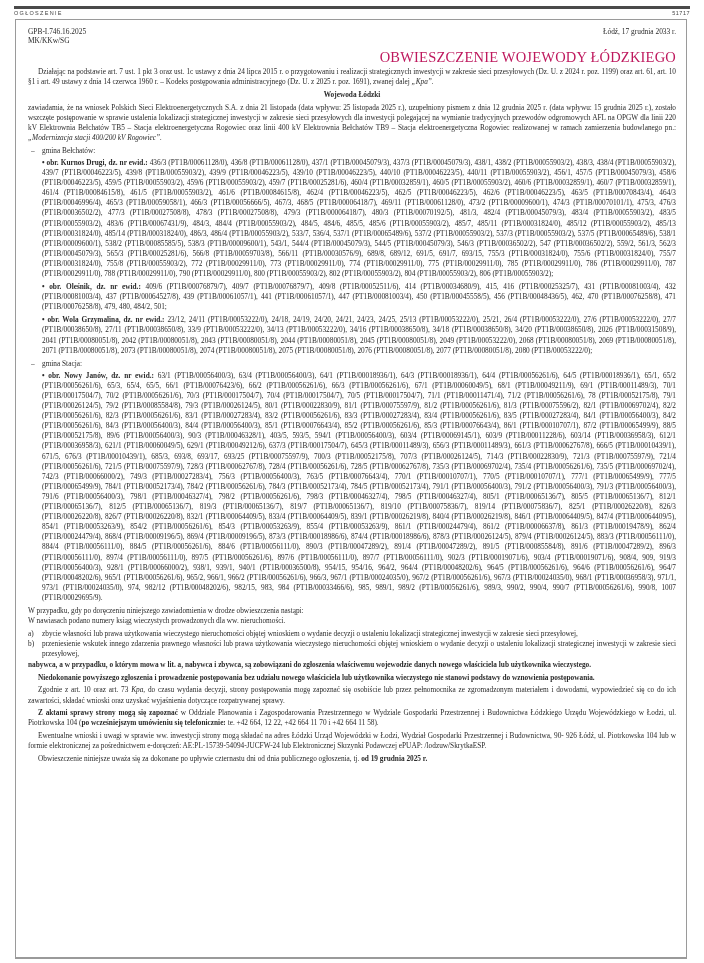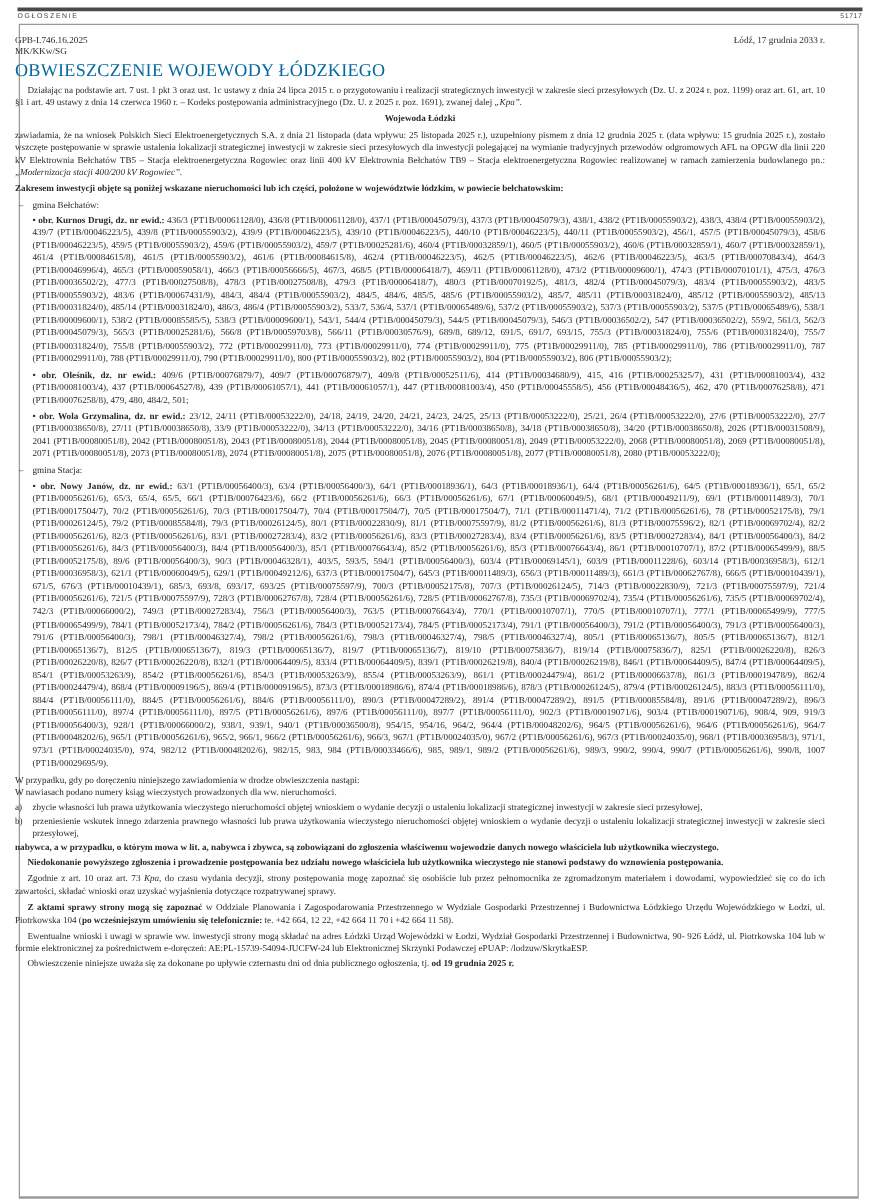--- a/index.html
+++ b/index.html
@@ -2,25 +2,25 @@
 <html><head>
 <meta charset="utf-8">
 <style>
   html, body { margin:0; padding:0; background:#ffffff; }
   body { width:704px; height:963px; position:relative; overflow:hidden; font-family:"Liberation Serif","DejaVu Serif",serif; color:#2a2a2a; }
   .topbar { position:absolute; left:14px; right:14px; top:6px; height:3px; background:#4a4a4a; }
   .runhead { position:absolute; left:14px; right:14px; top:10px; height:10px; font-family:"Liberation Sans",sans-serif; font-size:5.5px; letter-spacing:1.3px; color:#444; }
   .runhead .l { position:absolute; left:0; top:0; }
   .runhead .r { position:absolute; right:0; top:0; letter-spacing:0.5px; }
   .frame { position:absolute; left:15px; top:19px; width:672px; height:940px; border:1.5px solid #9a9a9a; border-bottom:2px solid #9a9a9a; box-sizing:border-box; }
-  .content { position:absolute; left:12px; top:27px; width:648px; font-size:7.3px; line-height:10.1px; text-align:justify; }
+  .content { position:absolute; left:28px; top:27px; width:648px; font-size:7.3px; line-height:10.1px; text-align:justify; }
   .hdr { position:relative; height:20px; font-size:7.4px; line-height:9px; }
   .hdr .ref { position:absolute; left:0; top:0; }
   .hdr .date { position:absolute; right:0; top:0; }
-  h1 { margin:2px 0 2px 0; text-align:left; font-weight:normal; font-size:14.5px; line-height:16px; letter-spacing:0.2px; color:#0369a1; }
+  h1 { margin:2px 0 2px 0; text-align:right; font-weight:normal; font-size:14.5px; line-height:16px; letter-spacing:0.2px; color:#be185d; }
   p { margin:0 0 2.6px 0; }
   .ind { text-indent:10px; }
   .center-b { text-align:center; font-weight:bold; margin:1px 0 3px 0; }
   b { font-weight:bold; }
   i { font-style:italic; }
   .gmina { position:relative; padding-left:14px; margin:2px 0 2px 0; font-weight:bold; }
   .gmina .dash { position:absolute; left:3px; top:0; font-weight:normal; }
   .obr { padding-left:14px; margin:0 0 3px 0; }
   .plot-b { font-weight:bold; }
   .alpha { position:relative; padding-left:14px; margin:0; }
@@ -47,21 +47,20 @@
   </div>
 
   <h1>OBWIESZCZENIE WOJEWODY ŁÓDZKIEGO</h1>
 
   <p class="ind"><span>Działając na podstawie art. 7 ust. 1 pkt 3 oraz ust. 1c ustawy z dnia 24 lipca 2015 r. o przygotowaniu i realizacji strategicznych inwestycji w zakresie sieci przesyłowych (Dz. U. z 2024 r. poz. 1199) oraz art. 61, art. 10 §1 i art. 49 ustawy z dnia 14 czerwca 1960 r. – Kodeks postępowania administracyjnego (Dz. U. z 2025 r. poz. 1691), zwanej dalej </span><span style="font-style:italic">„Kpa”.</span></p>
 
   <p class="center-b">Wojewoda Łódzki</p>
 
   <p><span>zawiadamia, że na wniosek Polskich Sieci Elektroenergetycznych S.A. z dnia 21 listopada (data wpływu: 25 listopada 2025 r.), uzupełniony pismem z dnia 12 grudnia 2025 r. (data wpływu: 15 grudnia 2025 r.), zostało wszczęte postępowanie w sprawie ustalenia lokalizacji strategicznej inwestycji w zakresie sieci przesyłowych dla inwestycji polegającej na wymianie tradycyjnych przewodów odgromowych AFL na OPGW dla linii 220 kV Elektrownia Bełchatów TB5 – Stacja elektroenergetyczna Rogowiec oraz linii 400 kV Elektrownia Bełchatów TB9 – Stacja elektroenergetyczna Rogowiec realizowanej w ramach zamierzenia budowlanego pn.: </span><i>„Modernizacja stacji 400/200 kV Rogowiec”.</i></p>
 
-  <p><b>Zakresem inwestycji objęte są poniżej wskazane nieruchomości lub ich części, położone w województwie łódzkim, w powiecie bełchatowskim:</b></p>
 
   <div class="gmina"><span class="dash">–</span><span style="font-weight:normal">gmina Bełchatów:</span></div>
 
   <p class="obr"><b>• obr. Kurnos Drugi, dz. nr ewid.:</b> <span class="plot-b" style="font-weight:normal">436/3 (PT1B/00061128/0), 436/8 (PT1B/00061128/0), 437/1 (PT1B/00045079/3), 437/3 (PT1B/00045079/3), 438/1, 438/2 (PT1B/00055903/2), 438/3, 438/4 (PT1B/00055903/2), 439/7 (PT1B/00046223/5), 439/8 (PT1B/00055903/2), 439/9 (PT1B/00046223/5), 439/10 (PT1B/00046223/5), 440/10 (PT1B/00046223/5), 440/11 (PT1B/00055903/2), 456/1, 457/5 (PT1B/00045079/3), 458/6 (PT1B/00046223/5), 459/5 (PT1B/00055903/2), 459/6 (PT1B/00055903/2), 459/7 (PT1B/00025281/6), 460/4 (PT1B/00032859/1), 460/5 (PT1B/00055903/2), 460/6 (PT1B/00032859/1), 460/7 (PT1B/00032859/1), 461/4 (PT1B/00084615/8), 461/5 (PT1B/00055903/2), 461/6 (PT1B/00084615/8), 462/4 (PT1B/00046223/5), 462/5 (PT1B/00046223/5), 462/6 (PT1B/00046223/5), 463/5 (PT1B/00070843/4), 464/3 (PT1B/00046996/4), 465/3 (PT1B/00059058/1), 466/3 (PT1B/00056666/5), 467/3, 468/5 (PT1B/00006418/7), 469/11 (PT1B/00061128/0), 473/2 (PT1B/00009600/1), 474/3 (PT1B/00070101/1), 475/3, 476/3 (PT1B/00036502/2), 477/3 (PT1B/00027508/8), 478/3 (PT1B/00027508/8), 479/3 (PT1B/00006418/7), 480/3 (PT1B/00070192/5), 481/3, 482/4 (PT1B/00045079/3), 483/4 (PT1B/00055903/2), 483/5 (PT1B/00055903/2), 483/6 (PT1B/00067431/9), 484/3, 484/4 (PT1B/00055903/2), 484/5, 484/6, 485/5, 485/6 (PT1B/00055903/2), 485/7, 485/11 (PT1B/00031824/0), 485/12 (PT1B/00055903/2), 485/13 (PT1B/00031824/0), 485/14 (PT1B/00031824/0), 486/3, 486/4 (PT1B/00055903/2), 533/7, 536/4, 537/1 (PT1B/00065489/6), 537/2 (PT1B/00055903/2), 537/3 (PT1B/00055903/2), 537/5 (PT1B/00065489/6), 538/1 (PT1B/00009600/1), 538/2 (PT1B/00085585/5), 538/3 (PT1B/00009600/1), 543/1, 544/4 (PT1B/00045079/3), 544/5 (PT1B/00045079/3), 546/3 (PT1B/00036502/2), 547 (PT1B/00036502/2), 559/2, 561/3, 562/3 (PT1B/00045079/3), 565/3 (PT1B/00025281/6), 566/8 (PT1B/00059703/8), 566/11 (PT1B/00030576/9), 689/8, 689/12, 691/5, 691/7, 693/15, 755/3 (PT1B/00031824/0), 755/6 (PT1B/00031824/0), 755/7 (PT1B/00031824/0), 755/8 (PT1B/00055903/2), 772 (PT1B/00029911/0), 773 (PT1B/00029911/0), 774 (PT1B/00029911/0), 775 (PT1B/00029911/0), 785 (PT1B/00029911/0), 786 (PT1B/00029911/0), 787 (PT1B/00029911/0), 788 (PT1B/00029911/0), 790 (PT1B/00029911/0), 800 (PT1B/00055903/2), 802 (PT1B/00055903/2), 804 (PT1B/00055903/2), 806 (PT1B/00055903/2);</span></p>
   <p class="obr"><b>• obr. Oleśnik, dz. nr ewid.:</b> <span>409/6 (PT1B/00076879/7), 409/7 (PT1B/00076879/7), 409/8 (PT1B/00052511/6), 414 (PT1B/00034680/9), 415, 416 (PT1B/00025325/7), 431 (PT1B/00081003/4), 432 (PT1B/00081003/4), 437 (PT1B/00064527/8), 439 (PT1B/00061057/1), 441 (PT1B/00061057/1), 447 (PT1B/00081003/4), 450 (PT1B/00045558/5), 456 (PT1B/00048436/5), 462, 470 (PT1B/00076258/8), 471 (PT1B/00076258/8), 479, 480, 484/2, 501;</span></p>
   <p class="obr"><b>• obr. Wola Grzymalina, dz. nr ewid.:</b> <span>23/12, 24/11 (PT1B/00053222/0), 24/18, 24/19, 24/20, 24/21, 24/23, 24/25, 25/13 (PT1B/00053222/0), 25/21, 26/4 (PT1B/00053222/0), 27/6 (PT1B/00053222/0), 27/7 (PT1B/00038650/8), 27/11 (PT1B/00038650/8), 33/9 (PT1B/00053222/0), 34/13 (PT1B/00053222/0), 34/16 (PT1B/00038650/8), 34/18 (PT1B/00038650/8), 34/20 (PT1B/00038650/8), 2026 (PT1B/00031508/9), 2041 (PT1B/00080051/8), 2042 (PT1B/00080051/8), 2043 (PT1B/00080051/8), 2044 (PT1B/00080051/8), 2045 (PT1B/00080051/8), 2049 (PT1B/00053222/0), 2068 (PT1B/00080051/8), 2069 (PT1B/00080051/8), 2071 (PT1B/00080051/8), 2073 (PT1B/00080051/8), 2074 (PT1B/00080051/8), 2075 (PT1B/00080051/8), 2076 (PT1B/00080051/8), 2077 (PT1B/00080051/8), 2080 (PT1B/00053222/0);</span></p>
 
   <div class="gmina"><span class="dash">–</span><span style="font-weight:normal">gmina Stacja:</span></div>
 
   <p class="obr"><b>• obr. Nowy Janów, dz. nr ewid.:</b> <span>63/1 (PT1B/00056400/3), 63/4 (PT1B/00056400/3), 64/1 (PT1B/00018936/1), 64/3 (PT1B/00018936/1), 64/4 (PT1B/00056261/6), 64/5 (PT1B/00018936/1), 65/1, 65/2 (PT1B/00056261/6), 65/3, 65/4, 65/5, 66/1 (PT1B/00076423/6), 66/2 (PT1B/00056261/6), 66/3 (PT1B/00056261/6), 67/1 (PT1B/00060049/5), 68/1 (PT1B/00049211/9), 69/1 (PT1B/00011489/3), 70/1 (PT1B/00017504/7), 70/2 (PT1B/00056261/6), 70/3 (PT1B/00017504/7), 70/4 (PT1B/00017504/7), 70/5 (PT1B/00017504/7), 71/1 (PT1B/00011471/4), 71/2 (PT1B/00056261/6), 78 (PT1B/00052175/8), 79/1 (PT1B/00026124/5), 79/2 (PT1B/00085584/8), 79/3 (PT1B/00026124/5), 80/1 (PT1B/00022830/9), 81/1 (PT1B/00075597/9), 81/2 (PT1B/00056261/6), 81/3 (PT1B/00075596/2), 82/1 (PT1B/00069702/4), 82/2 (PT1B/00056261/6), 82/3 (PT1B/00056261/6), 83/1 (PT1B/00027283/4), 83/2 (PT1B/00056261/6), 83/3 (PT1B/00027283/4), 83/4 (PT1B/00056261/6), 83/5 (PT1B/00027283/4), 84/1 (PT1B/00056400/3), 84/2 (PT1B/00056261/6), 84/3 (PT1B/00056400/3), 84/4 (PT1B/00056400/3), 85/1 (PT1B/00076643/4), 85/2 (PT1B/00056261/6), 85/3 (PT1B/00076643/4), 86/1 (PT1B/00010707/1), 87/2 (PT1B/00065499/9), 88/5 (PT1B/00052175/8), 89/6 (PT1B/00056400/3), 90/3 (PT1B/00046328/1), 403/5, 593/5, 594/1 (PT1B/00056400/3), 603/4 (PT1B/00069145/1), 603/9 (PT1B/00011228/6), 603/14 (PT1B/00036958/3), 612/1 (PT1B/00036958/3), 621/1 (PT1B/00060049/5), 629/1 (PT1B/00049212/6), 637/3 (PT1B/00017504/7), 645/3 (PT1B/00011489/3), 656/3 (PT1B/00011489/3), 661/3 (PT1B/00062767/8), 666/5 (PT1B/00010439/1), 671/5, 676/3 (PT1B/00010439/1), 685/3, 693/8, 693/17, 693/25 (PT1B/00075597/9), 700/3 (PT1B/00052175/8), 707/3 (PT1B/00026124/5), 714/3 (PT1B/00022830/9), 721/3 (PT1B/00075597/9), 721/4 (PT1B/00056261/6), 721/5 (PT1B/00075597/9), 728/3 (PT1B/00062767/8), 728/4 (PT1B/00056261/6), 728/5 (PT1B/00062767/8), 735/3 (PT1B/00069702/4), 735/4 (PT1B/00056261/6), 735/5 (PT1B/00069702/4), 742/3 (PT1B/00066000/2), 749/3 (PT1B/00027283/4), 756/3 (PT1B/00056400/3), 763/5 (PT1B/00076643/4), 770/1 (PT1B/00010707/1), 770/5 (PT1B/00010707/1), 777/1 (PT1B/00065499/9), 777/5 (PT1B/00065499/9), 784/1 (PT1B/00052173/4), 784/2 (PT1B/00056261/6), 784/3 (PT1B/00052173/4), 784/5 (PT1B/00052173/4), 791/1 (PT1B/00056400/3), 791/2 (PT1B/00056400/3), 791/3 (PT1B/00056400/3), 791/6 (PT1B/00056400/3), 798/1 (PT1B/00046327/4), 798/2 (PT1B/00056261/6), 798/3 (PT1B/00046327/4), 798/5 (PT1B/00046327/4), 805/1 (PT1B/00065136/7), 805/5 (PT1B/00065136/7), 812/1 (PT1B/00065136/7), 812/5 (PT1B/00065136/7), 819/3 (PT1B/00065136/7), 819/7 (PT1B/00065136/7), 819/10 (PT1B/00075836/7), 819/14 (PT1B/00075836/7), 825/1 (PT1B/00026220/8), 826/3 (PT1B/00026220/8), 826/7 (PT1B/00026220/8), 832/1 (PT1B/00064409/5), 833/4 (PT1B/00064409/5), 839/1 (PT1B/00026219/8), 840/4 (PT1B/00026219/8), 846/1 (PT1B/00064409/5), 847/4 (PT1B/00064409/5), 854/1 (PT1B/00053263/9), 854/2 (PT1B/00056261/6), 854/3 (PT1B/00053263/9), 855/4 (PT1B/00053263/9), 861/1 (PT1B/00024479/4), 861/2 (PT1B/00006637/8), 861/3 (PT1B/00019478/9), 862/4 (PT1B/00024479/4), 868/4 (PT1B/00009196/5), 869/4 (PT1B/00009196/5), 873/3 (PT1B/00018986/6), 874/4 (PT1B/00018986/6), 878/3 (PT1B/00026124/5), 879/4 (PT1B/00026124/5), 883/3 (PT1B/00056111/0), 884/4 (PT1B/00056111/0), 884/5 (PT1B/00056261/6), 884/6 (PT1B/00056111/0), 890/3 (PT1B/00047289/2), 891/4 (PT1B/00047289/2), 891/5 (PT1B/00085584/8), 891/6 (PT1B/00047289/2), 896/3 (PT1B/00056111/0), 897/4 (PT1B/00056111/0), 897/5 (PT1B/00056261/6), 897/6 (PT1B/00056111/0), 897/7 (PT1B/00056111/0), 902/3 (PT1B/00019071/6), 903/4 (PT1B/00019071/6), 908/4, 909, 919/3 (PT1B/00056400/3), 928/1 (PT1B/00066000/2), 938/1, 939/1, 940/1 (PT1B/00036500/8), 954/15, 954/16, 964/2, 964/4 (PT1B/00048202/6), 964/5 (PT1B/00056261/6), 964/6 (PT1B/00056261/6), 964/7 (PT1B/00048202/6), 965/1 (PT1B/00056261/6), 965/2, 966/1, 966/2 (PT1B/00056261/6), 966/3, 967/1 (PT1B/00024035/0), 967/2 (PT1B/00056261/6), 967/3 (PT1B/00024035/0), 968/1 (PT1B/00036958/3), 971/1, 973/1 (PT1B/00024035/0), 974, 982/12 (PT1B/00048202/6), 982/15, 983, 984 (PT1B/00033466/6), 985, 989/1, 989/2 (PT1B/00056261/6), 989/3, 990/2, 990/4, 990/7 (PT1B/00056261/6), 990/8, 1007 (PT1B/00029695/9).</span></p>

